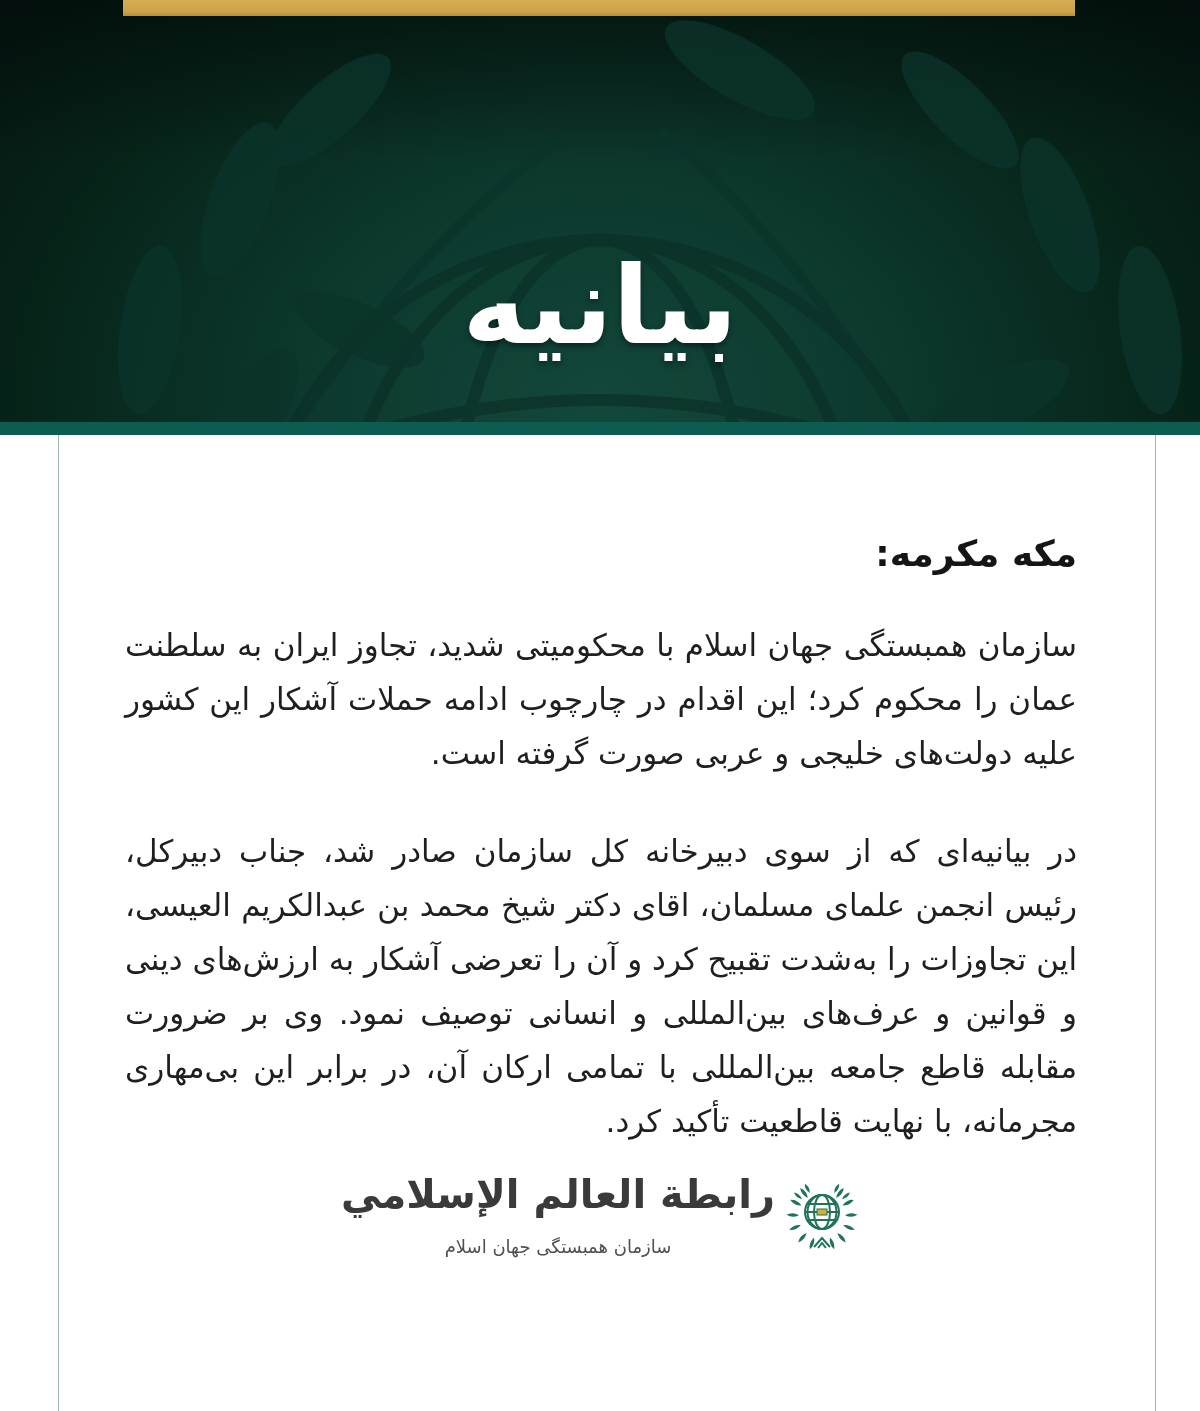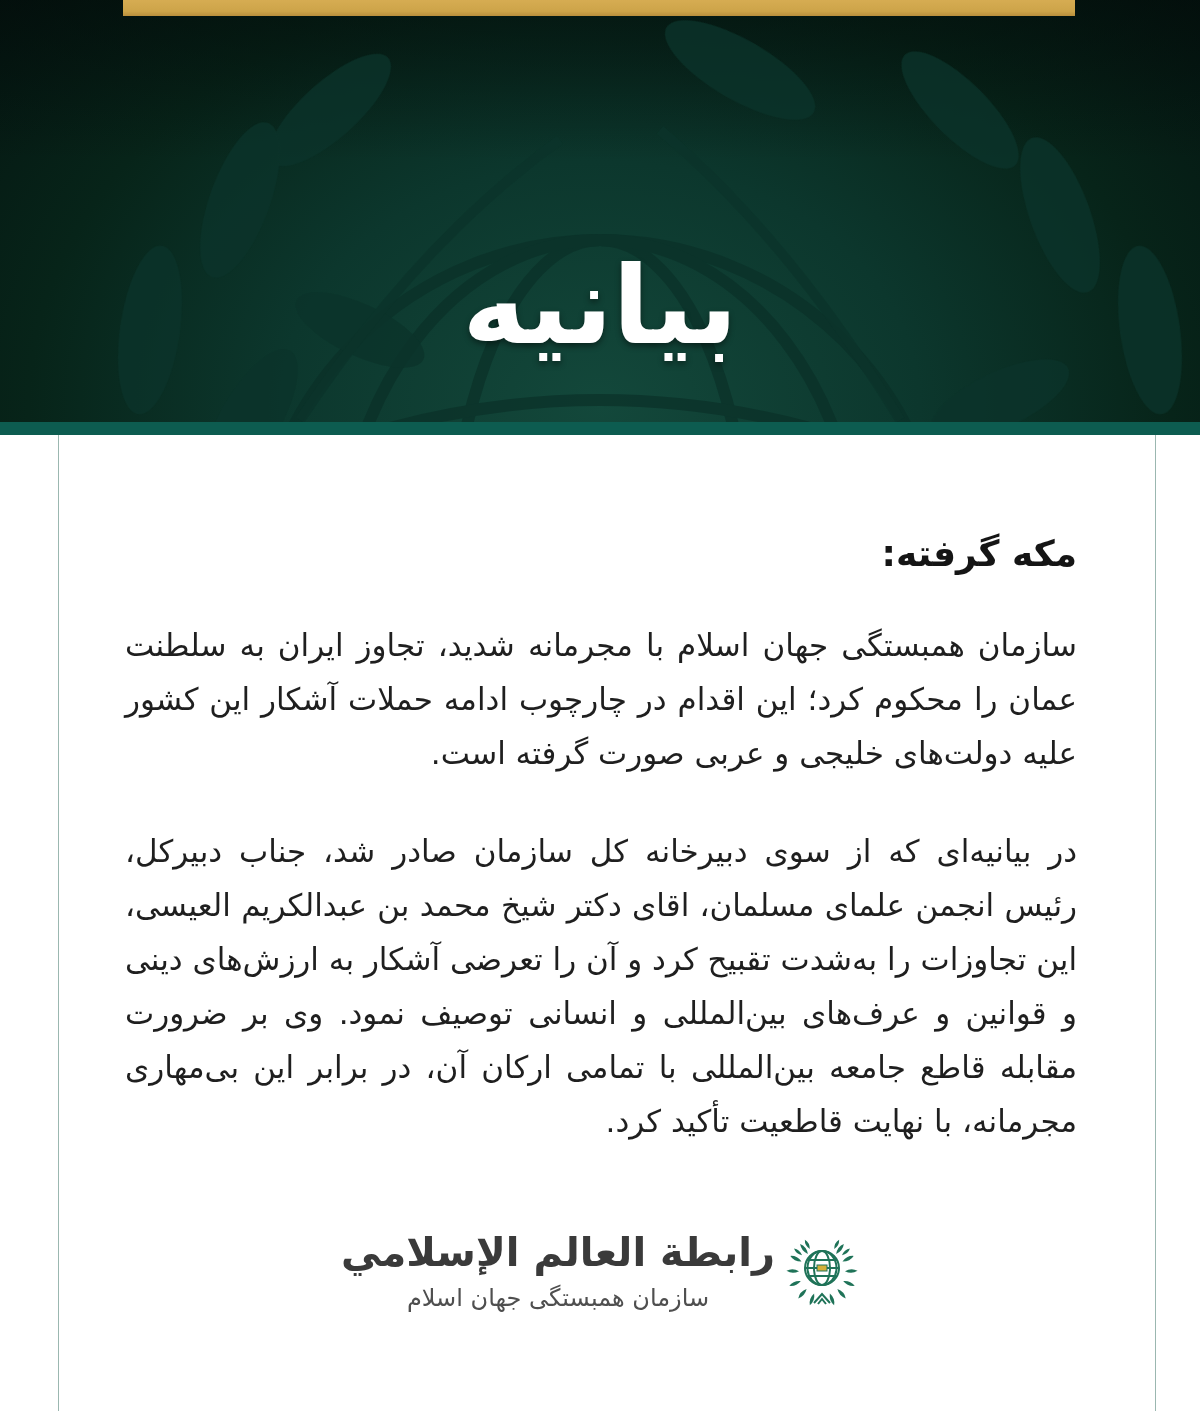--- a/index.html
+++ b/index.html
@@ -75,41 +75,41 @@
     font-size:31px;
     line-height:54px;
     text-align:justify;
     text-align-last:right;
     color:#1f1f1f;
   }
 
   
   .footer-logo{
     position:absolute;
-    top:1228px; left:0;
+    top:1170px; left:0;
     width:1200px;
     display:flex;
     flex-direction:row;         
     justify-content:center;
     align-items:center;
     gap:10px;
   }
   .emblem{ width:74px; height:74px; flex:0 0 auto; }
   .logo-text{ display:flex; flex-direction:column; align-items:center; }
   .calligraphy{
     font-size:40px;
     font-weight:bold;
     color:#3a3a3a;
     line-height:1.2;
     font-family:"DejaVu Serif","DejaVu Sans",serif;
     white-space:nowrap;
   }
   .logo-subtitle{
-    margin-top:8px;
-    font-size:24px;
+    margin-top:18px;
+    font-size:18px;
     color:#4f4f4f;
     white-space:nowrap;
   }
 </style>
 </head>
 <body>
 
 <div class="page">
 
   <div class="header">
@@ -143,23 +143,23 @@
     <div class="banner-title">بیانیه</div>
   </div>
 
   <div class="teal-band"></div>
 
   <div class="content">
     <div class="rule-v left"></div>
     <div class="rule-v right"></div>
 
     <div class="statement">
-      <div class="dateline">مکه گرفته:</div>
-
-      <p class="para">سازمان همبستگی جهان اسلام با مجرمانه شدید، تجاوز ایران به سلطنت عمان را محکوم کرد؛ این اقدام در چارچوب ادامه حملات آشکار این کشور علیه دولت‌های خلیجی و عربی صورت گرفته است.</p>
+      <div class="dateline">مکه مکرمه:</div>
+
+      <p class="para">سازمان همبستگی جهان اسلام با محکومیتی شدید، تجاوز ایران به سلطنت عمان را محکوم کرد؛ این اقدام در چارچوب ادامه حملات آشکار این کشور علیه دولت‌های خلیجی و عربی صورت گرفته است.</p>
 
       <p class="para">در بیانیه‌ای که از سوی دبیرخانه کل سازمان صادر شد، جناب دبیرکل، رئیس انجمن علمای مسلمان، اقای دکتر شیخ محمد بن عبدالکریم العیسی، این تجاوزات را به‌شدت تقبیح کرد و آن را تعرضی آشکار به ارزش‌های دینی و قوانین و عرف‌های بین‌المللی و انسانی توصیف نمود. وی بر ضرورت مقابله قاطع جامعه بین‌المللی با تمامی ارکان آن، در برابر این بی‌مهاری مجرمانه، با نهایت قاطعیت تأکید کرد.</p>
     </div>
   </div>
 
   <div class="footer-logo">
 
     <svg class="emblem" viewBox="0 0 74 74">
       <defs>
         <path id="lf1" d="M37,16 Q40.5,9.5 37,3.5 Q33.5,9.5 37,16 Z"></path>

